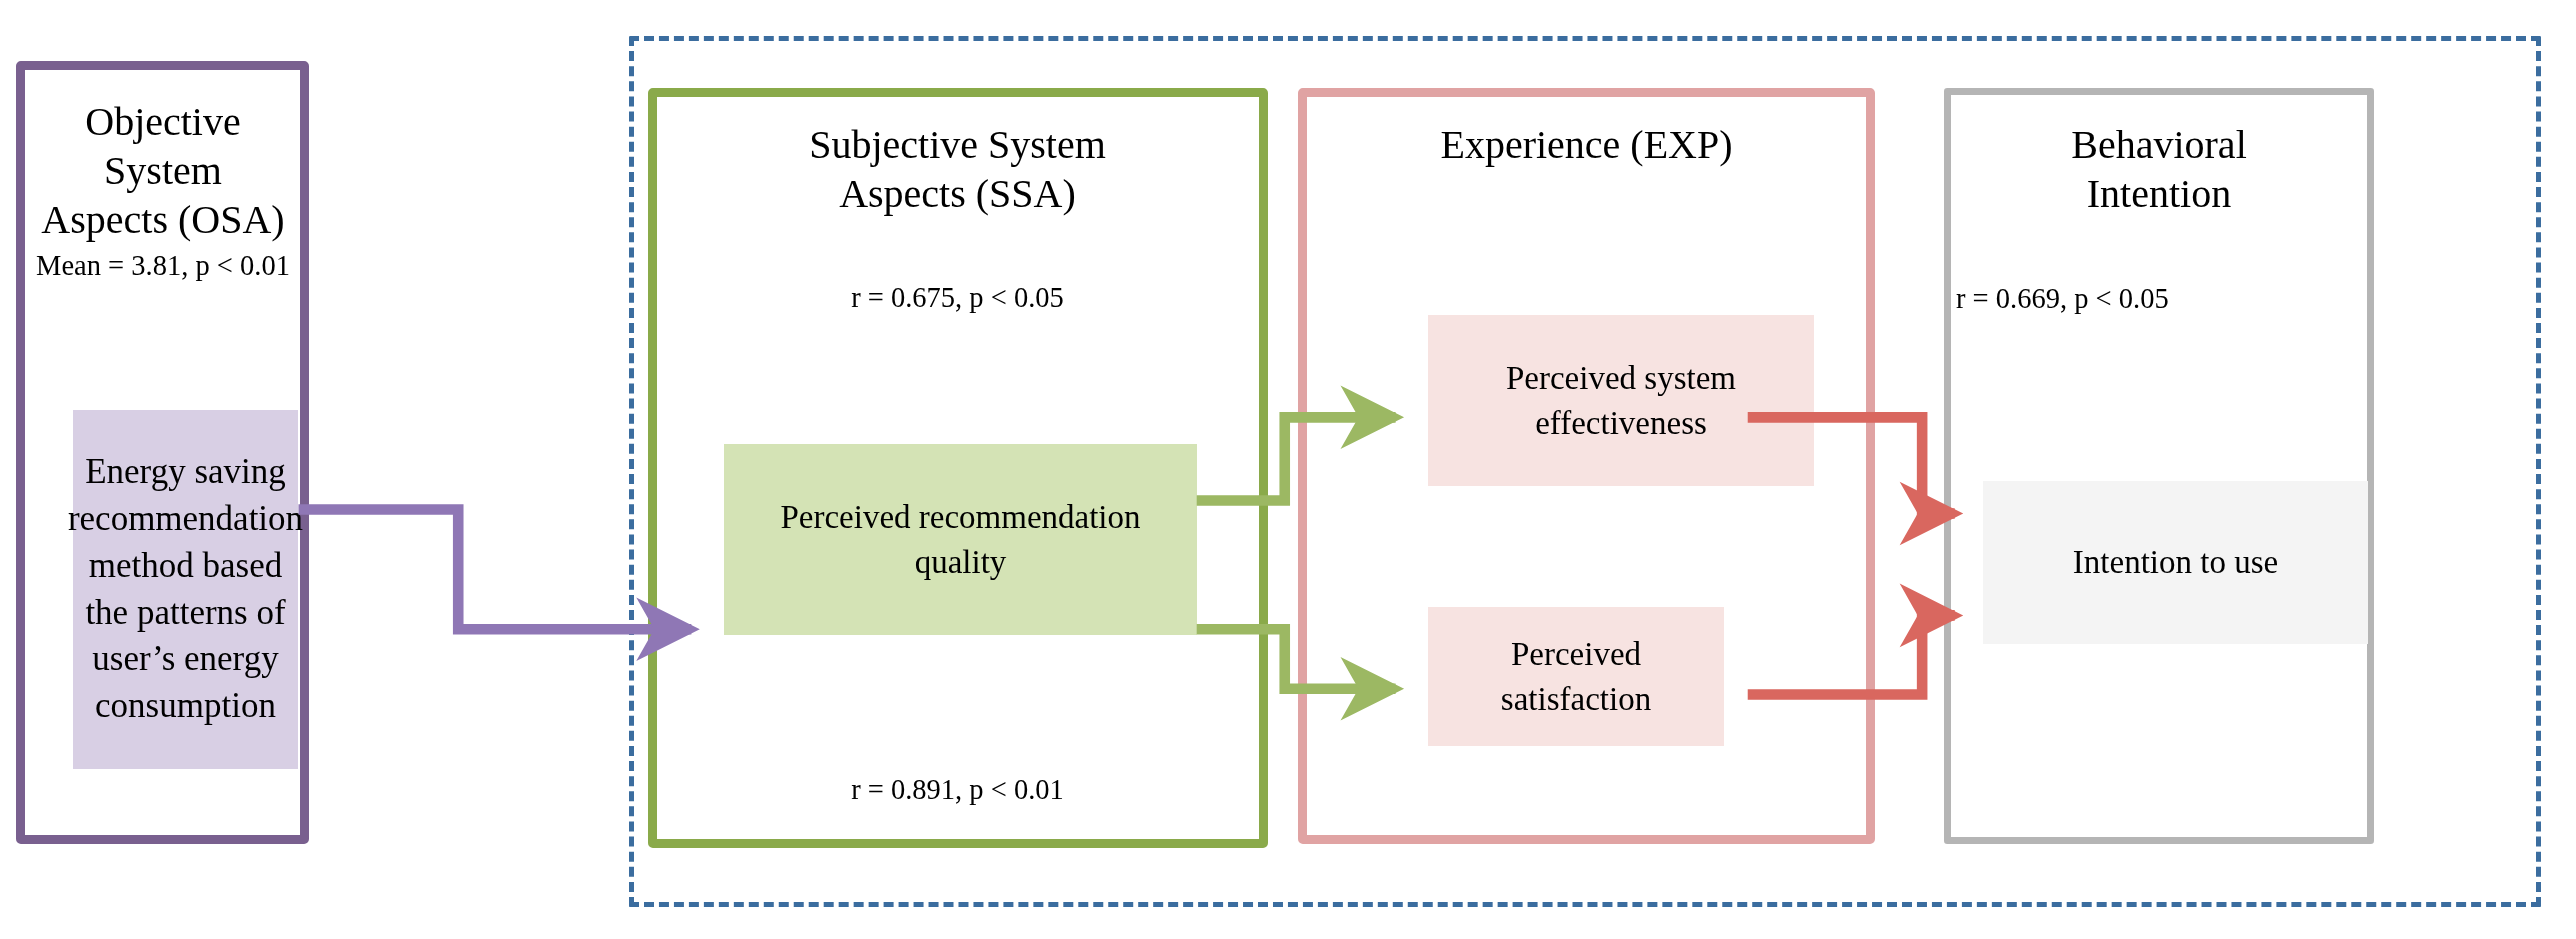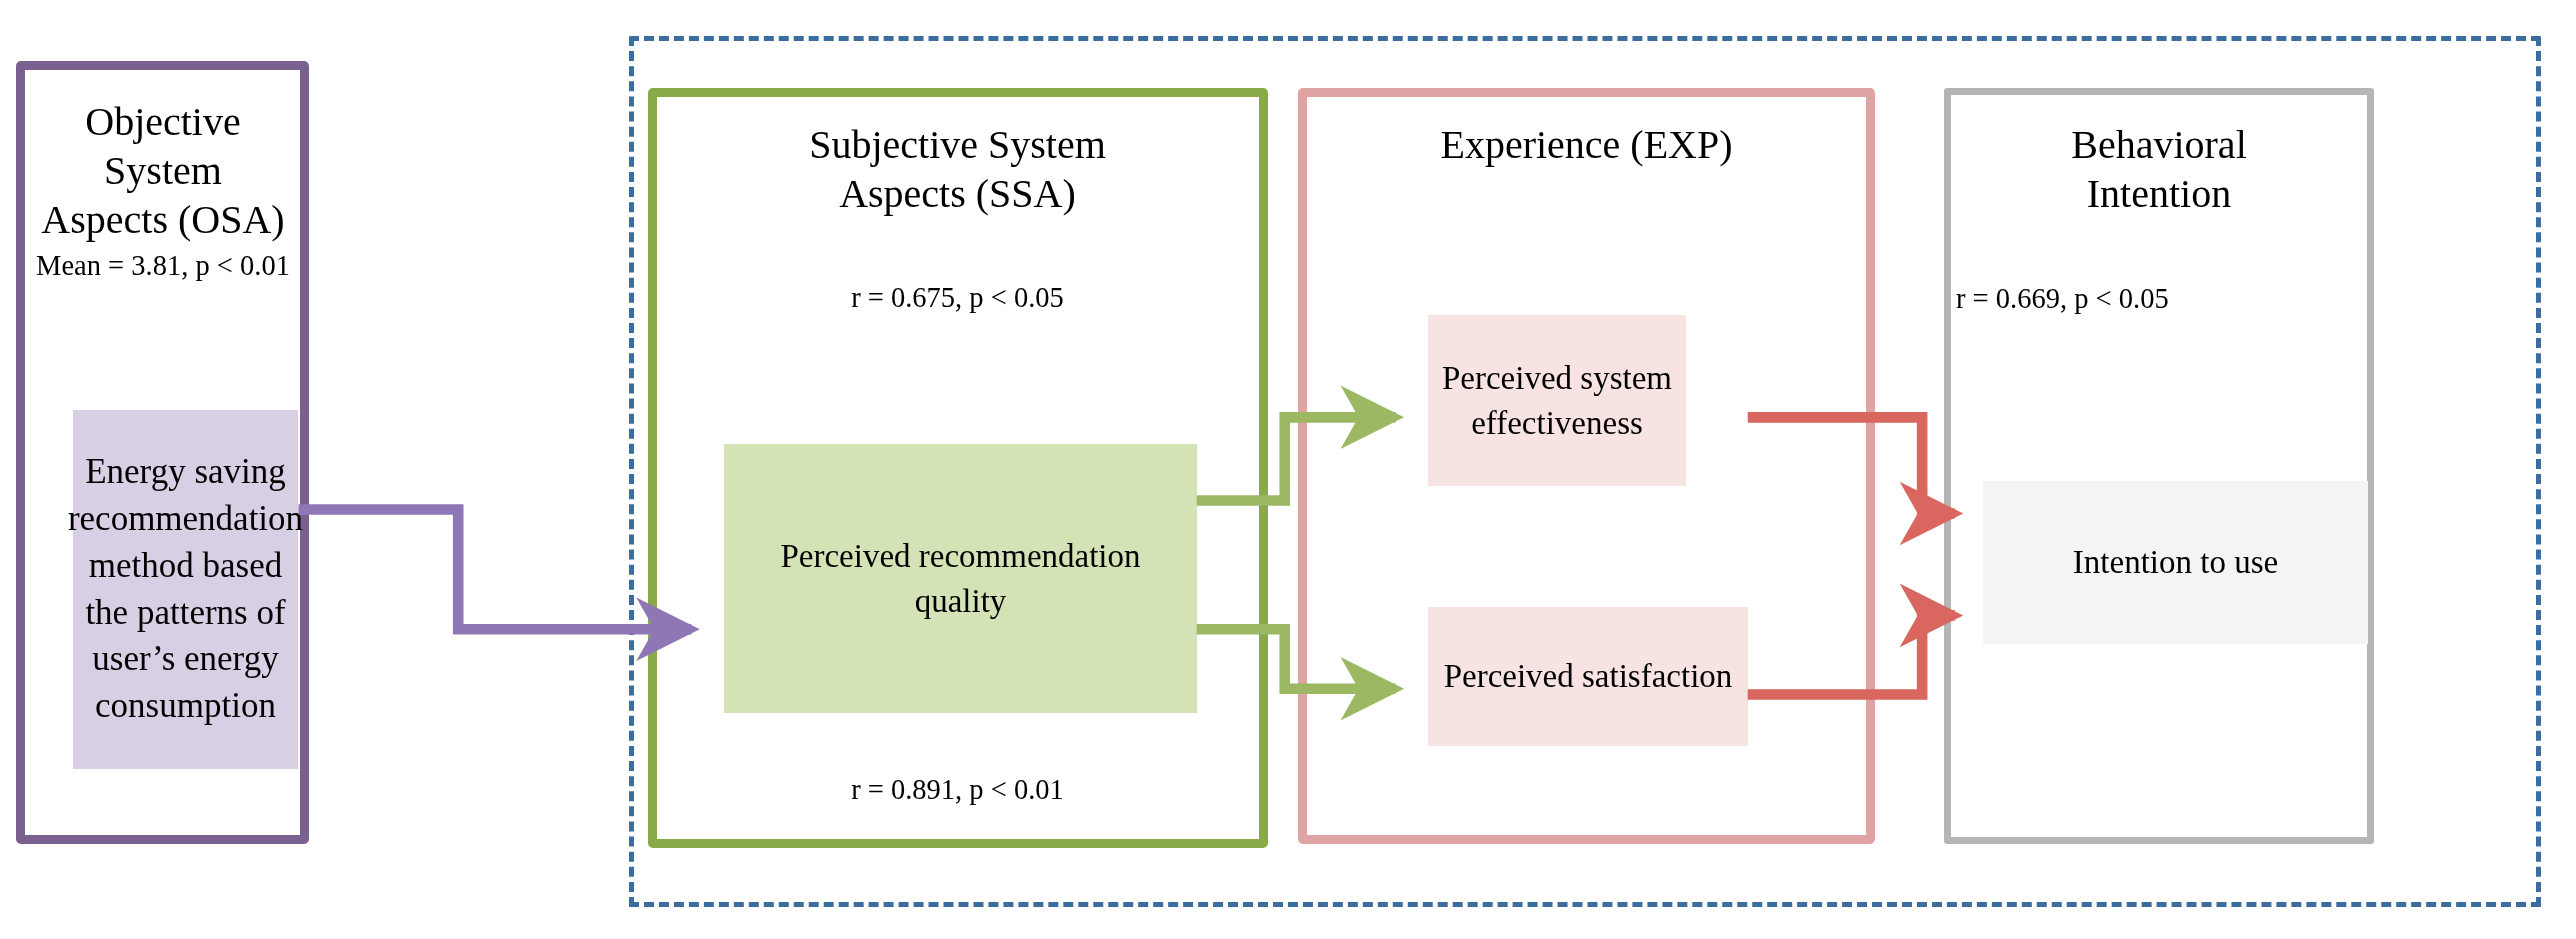--- a/index.html
+++ b/index.html
@@ -29,23 +29,23 @@
   #osa-stat{left:24.5px;top:249px;width:277px;}
   #ssa-stat-top{left:656px;top:281px;width:603px;}
   #ssa-stat-bottom{left:656px;top:748px;width:603px;margin-top:25px;}
   #bi-stat-top{left:1952px;top:282px;width:408px;text-align:left;padding-left:4px;box-sizing:border-box;}
   #bi-stat-bottom{left:1952px;top:649px;width:408px;text-align:left;padding-left:16.3px;box-sizing:border-box;}
 
   
   .node{position:absolute;display:flex;align-items:center;justify-content:center;
         text-align:center;font-size:30px;line-height:1.34;box-sizing:border-box;padding:4.9px 8.2px;}
   #node-osa{left:73px;top:410px;width:225px;height:359px;background:#d8cfe4;font-size:35px;}
-  #node-ssa{left:724px;top:444px;width:473px;height:269px;background:#d4e3b5;font-size:33px;}
-  #node-eff{left:1428px;top:315px;width:258px;height:171px;background:#f7e3e1;font-size:33px;}
-  #node-sat{left:1428px;top:607px;width:320px;height:139px;background:#f7e3e1;font-size:33px;text-align:center;}
+  #node-ssa{left:724px;top:444px;width:473px;height:191px;background:#d4e3b5;font-size:33px;}
+  #node-eff{left:1428px;top:315px;width:386px;height:171px;background:#f7e3e1;font-size:33px;}
+  #node-sat{left:1428px;top:607px;width:296px;height:139px;background:#f7e3e1;font-size:33px;text-align:center;}
   #node-itu{left:1983px;top:481px;width:385px;height:163px;background:#f4f4f4;font-size:33px;}
 
   
   #wires{position:absolute;left:0;top:0;width:2576px;height:939px;}
 </style>
 </head>
 <body>
 
 <div id="stage">
 

